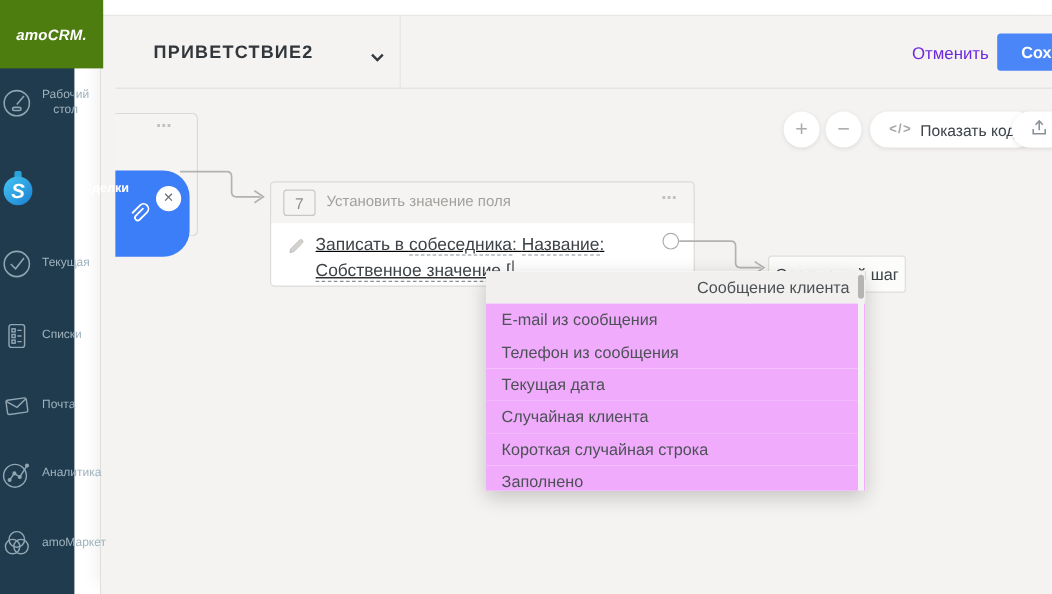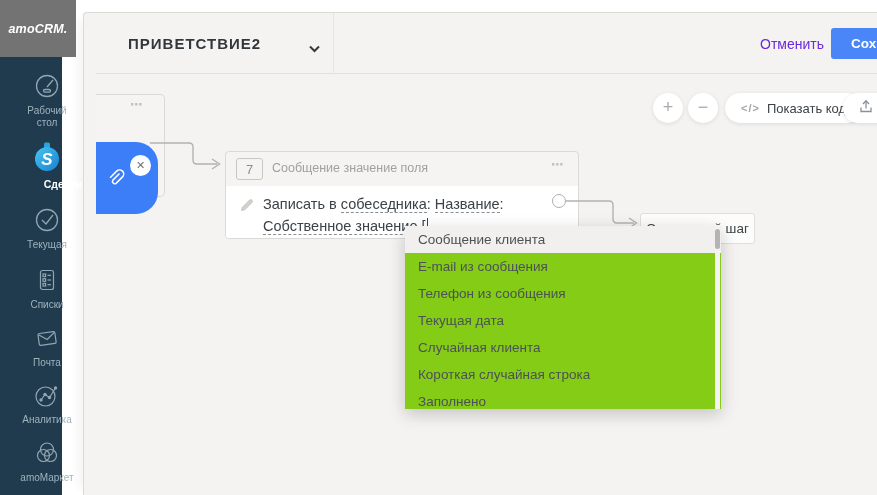--- a/index.html
+++ b/index.html
@@ -1,23 +1,23 @@
 <!DOCTYPE html>
 <html><head>
 <meta charset="utf-8">
 <style>
   * { margin:0; padding:0; box-sizing:border-box; }
   html,body { width:877px; height:495px; overflow:hidden; background:#fff;
     font-family:"Liberation Sans","DejaVu Sans",sans-serif; position:relative; }
 
   
   .sidebar { position:absolute; left:0; top:0; width:62px; height:495px; background:#203B4D; z-index:30; }
-  .logo { width:76px; height:57px; background:#737373; color:#fff; display:flex; align-items:center; justify-content:center;
+  .logo { width:86px; height:57px; background:#4d7c0f; color:#fff; display:flex; align-items:center; justify-content:center;
     font-style:italic; font-weight:bold; font-size:12.5px; letter-spacing:0.2px; }
-  .nav-item { position:absolute; left:16px; width:62px; display:flex; flex-direction:column; align-items:center; gap:5px; cursor:pointer; }
+  .nav-item { position:absolute; left:0; width:62px; display:flex; flex-direction:row; align-items:center; gap:5px; cursor:pointer; }
   .nav-label { font-size:10px; color:#9FB3BE; text-align:center; line-height:12px; padding:0 2px; }
   .nav-item.active .nav-label { color:#fff; font-weight:bold; font-size:10.5px;margin-left:32px; }
   .nav-item svg { display:block; }
 
   
   .panel { position:absolute; left:83px; top:12px; width:794px; height:483px; background:#F4F3F1;
     border-left:1px solid #DCDAD7; border-top:1px solid #DCDAD7; border-radius:4px 0 0 0;
     box-shadow:-10px 0 12px -8px rgba(0,0,0,0.07);padding-left:12px; }
 
   .ed-header { position:relative; height:61px; border-bottom:1px solid #E3E1DE; }
@@ -53,41 +53,41 @@
     color:#6B7176; font-size:11px; font-weight:bold; text-align:center; line-height:21px; cursor:pointer; }
 
   
   .node7 { position:absolute; left:129px; top:77px; width:354px; height:88px; background:#F5F4F2;
     border:1px solid #DCDAD7; border-radius:4px; overflow:hidden; }
   .node7-head { position:relative; height:34px; }
   .node-badge { position:absolute; left:10px; top:6px; min-width:27px; height:22px; border:1px solid #C9C7C4;
     border-radius:3px; color:#8D8D8D; font-size:13px; text-align:center; line-height:21px; padding:0 4px; }
   .node-title { position:absolute; left:46px; top:9px; font-size:12.5px; color:#A3A19E; }
   .node7 .card-menu { position:absolute; right:12px; top:5px; }
-  .node7-body { position:absolute; left:0; right:0; top:34px; bottom:0; background:#fff; display:flex; padding:7px 12px 0 14px; }
+  .node7-body { position:absolute; left:0; right:0; top:34px; bottom:0; background:#fff; display:flex; padding:7px 12px 0 14px;text-decoration:underline; }
   .pencil { margin-top:5px; flex:0 0 14px; }
   .node-text { margin-left:9px; font-size:14.5px; color:#3C4247; line-height:22px; }
   .tok { border-bottom:1px dashed #8A8F94; cursor:pointer; }
   .cursor-bar { display:inline-block; width:1px; height:15px; background:#3C4247; vertical-align:-2px; margin-left:1px; }
 
   .out-circle { position:absolute; left:456px; top:120px; width:14px; height:14px; background:#fff;
     border:1.5px solid #B0AEAC; border-radius:50%; z-index:2; cursor:pointer; }
 
   .connector { position:absolute; z-index:1; }
   .connector path, .connector polyline { fill:none; stroke:#B3B2B0; stroke-width:1.4; }
 
   .next-step { position:absolute; left:544px; top:139px; width:115px; height:31px; background:#FCFCFB;
     border:1px solid #E0DEDB; border-radius:3px; font-size:13.5px; color:#3C4247; text-align:center; line-height:29px;
     z-index:3; cursor:pointer; }
 
   
   .dropdown { position:absolute; left:309px; top:152px; width:316px; height:183px; background:#fff;
     box-shadow:0 5px 16px rgba(0,0,0,0.20); z-index:10; overflow:hidden; }
-  .dd-item { height:27px; line-height:27px; padding:0 13px; font-size:13.5px; color:#4C5156; cursor:pointer; background:#84cc16; }
-  .dd-item.hl { background:#F1F0EE; }
+  .dd-item { height:27px; line-height:27px; padding:0 13px; font-size:13.5px; color:#4C5156; cursor:pointer; background:#f0abfc; }
+  .dd-item.hl { background:#F1F0EE;text-align:right; }
   .dd-track { position:absolute; right:1px; top:0; width:5px; height:100%; background:#F3F3F3; }
   .dd-thumb { position:absolute; right:1px; top:3px; width:5px; height:20px; background:#B4B4B4; border-radius:3px; cursor:pointer; }
 </style>
 </head>
 <body>
 
 <div class="sidebar">
   <div class="logo">
     <span>amoCRM.</span>
   </div>
@@ -247,21 +247,21 @@
     </div>
 
     <svg class="connector" style="left:50px; top:60px" width="82" height="40" viewBox="0 0 82 40">
       <path d="M4,9 H43 Q47,9 47,13 V26 Q47,30 51,30 H71"></path>
       <polyline points="66,25 73.5,30 66,35"></polyline>
     </svg>
 
     <div class="node7">
       <div class="node7-head">
         <span class="node-badge">7</span>
-        <span class="node-title">Сообщение значение поля</span>
+        <span class="node-title">Установить значение поля</span>
         <span class="card-menu">⋯</span>
       </div>
       <div class="node7-body">
         <span class="pencil">
           <svg width="14" height="14" viewBox="0 0 14 14">
               <path fill="#D4D2CF" stroke="#BEBCB9" stroke-width="0.8" d="M1.5,12.5 L2.4,9.3 L9.6,2.1 a1.7,1.7 0 0 1 2.4,2.4 L4.8,11.7 Z"></path>
             </svg>
         </span>
         <div class="node-text">
           <span>Записать в </span><span class="tok">собеседника</span><span>: </span><span class="tok">Название</span><span>:</span><br>

